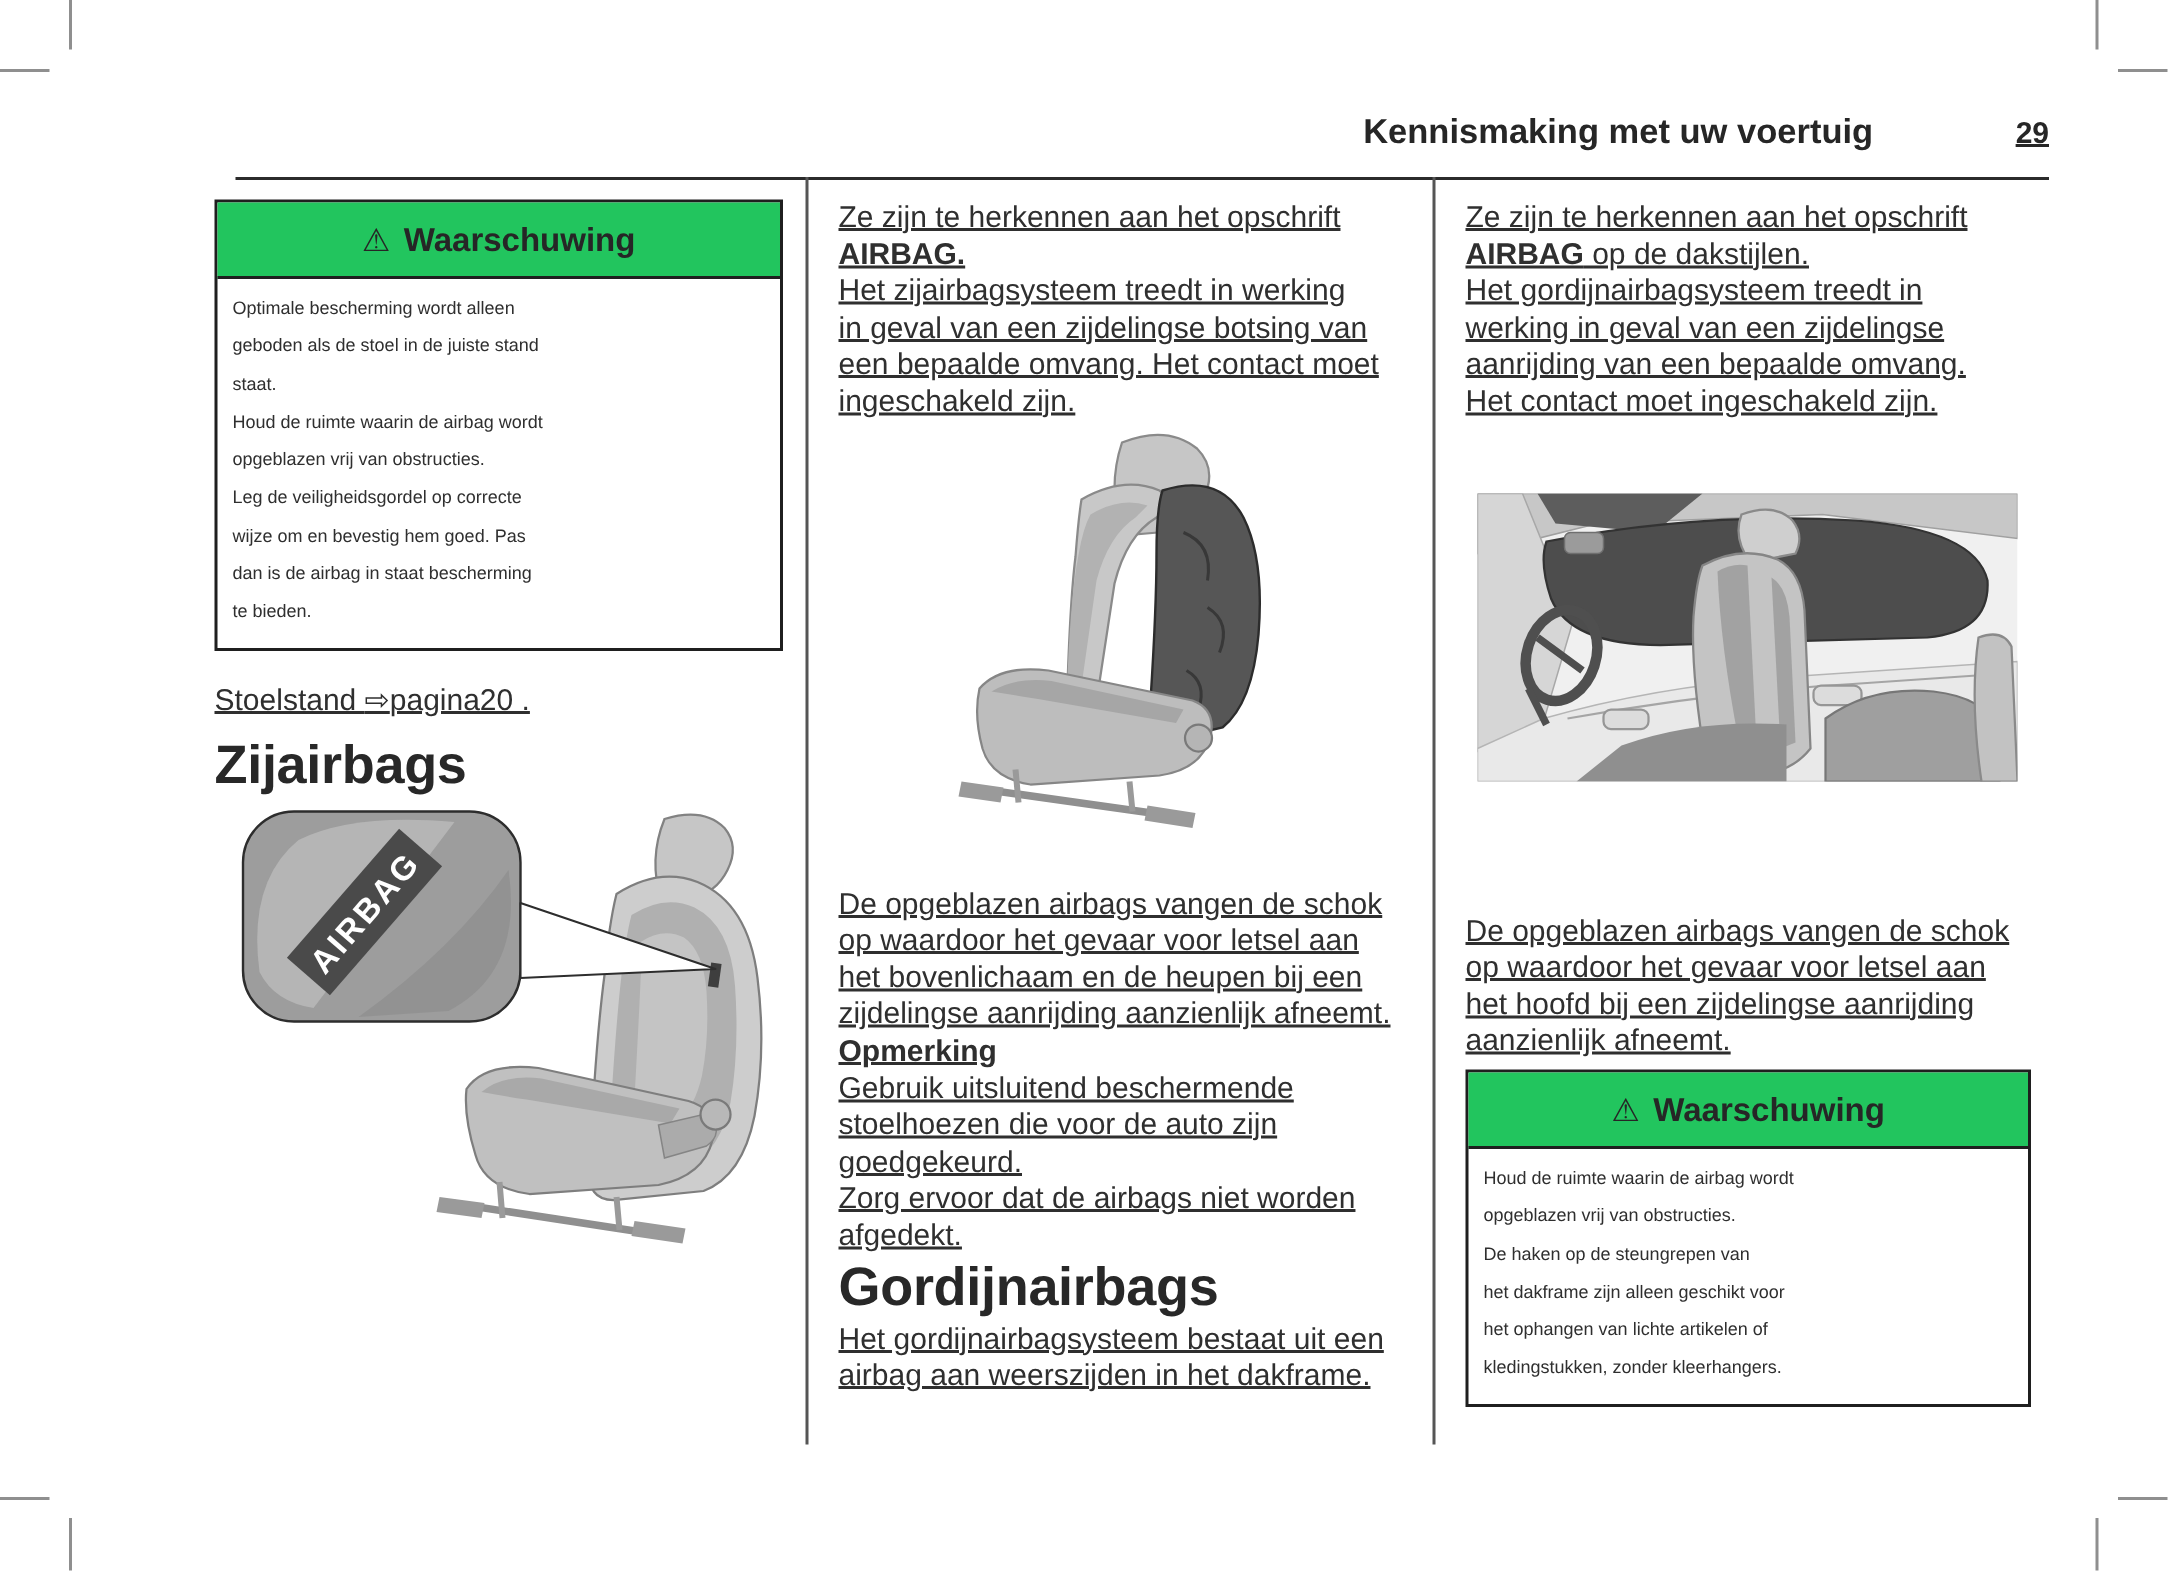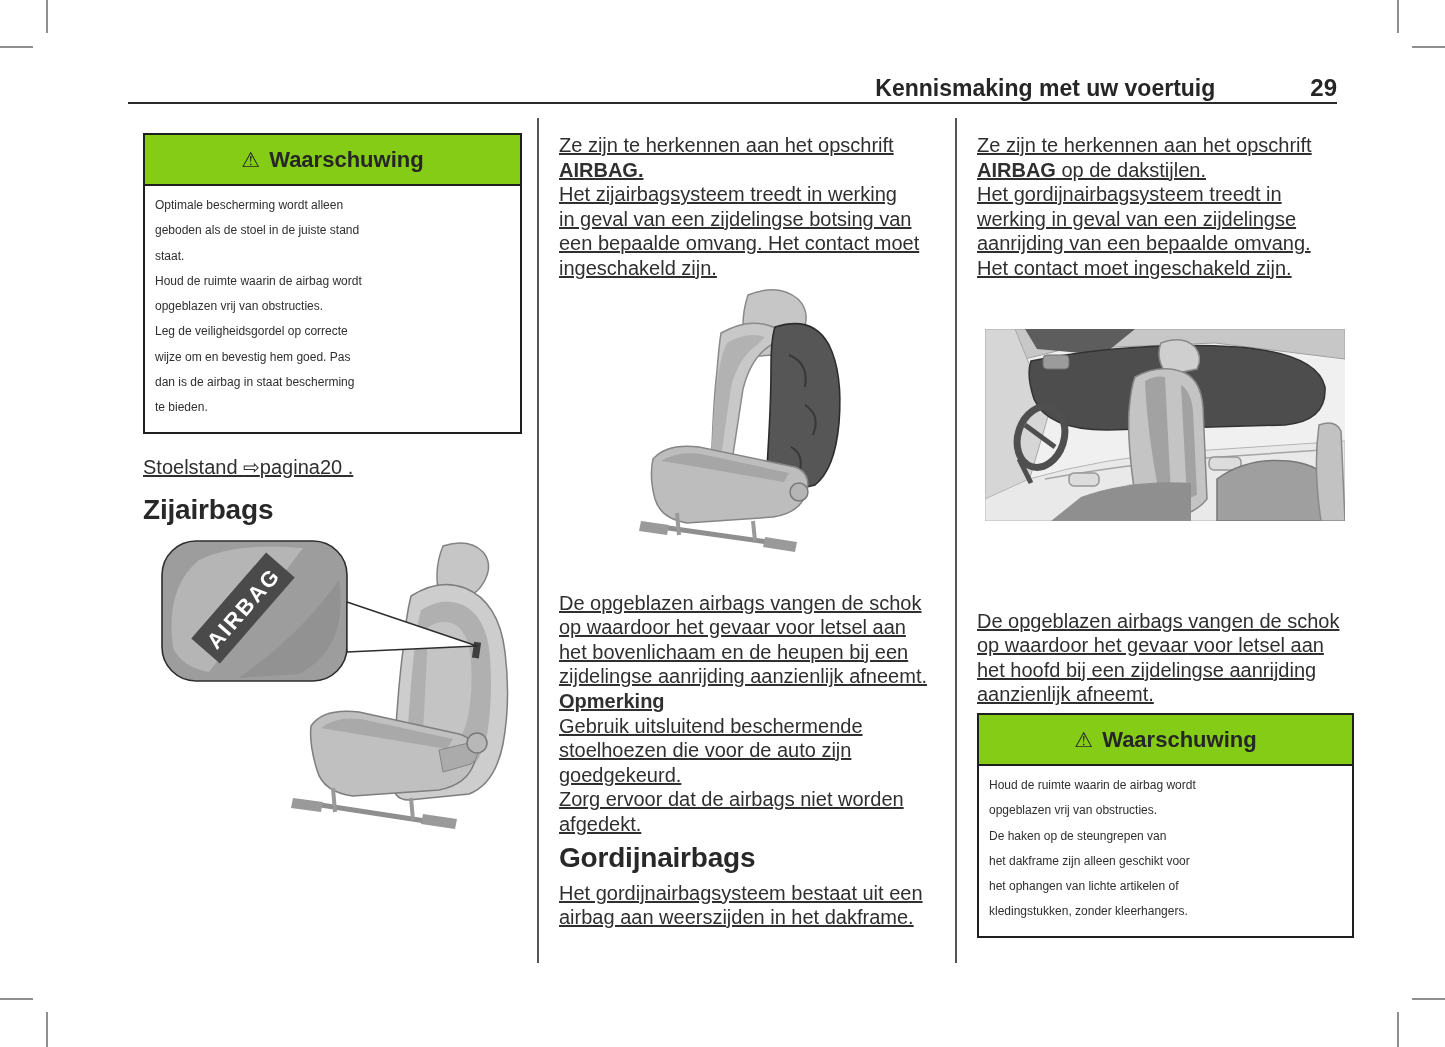--- a/index.html
+++ b/index.html
@@ -5,38 +5,38 @@
   * { box-sizing: border-box; }
   html,body { margin:0; padding:0; }
   body {
     width:1445px; height:1047px; background:#ffffff;
     font-family:"Liberation Sans", sans-serif; color:#2f2f2f;
     position:relative; overflow:hidden;
   }
   .page { position:absolute; inset:0; }
   .crop { position:absolute; background:#8f8f8f; }
   .pagehead {
-    position:absolute; left:128px; top:74px; width:1209px;
+    position:absolute; left:157px; top:74px; width:1209px;
     display:flex; justify-content:flex-end; align-items:baseline;
-    border-bottom:2px solid #2b2b2b; padding-bottom:0;
+    border-bottom:2px solid #2b2b2b; padding-bottom:17px;
   }
   .htitle { font-size:23px; font-weight:700; color:#262626; }
-  .hpage  { font-size:24px; font-weight:700; color:#262626; margin-left:95px; }
+  .hpage  { font-size:20px; font-weight:700; color:#262626; margin-left:95px;text-decoration:underline; }
   .vdiv { position:absolute; top:118px; height:845px; width:2px; background:#555; }
   .d1 { left:537px; } .d2 { left:955px; }
   .col { position:absolute; top:133px; }
   .col1 { left:143px; width:379px; }
   .col2 { left:559px; width:378px; }
   .col3 { left:977px; width:377px; }
   .pre { white-space:pre-line; }
   .bodytext { font-size:20px; line-height:24.6px; margin:0; color:#2f2f2f;text-decoration:underline; }
-  .secthead { font-size:28px; line-height:32px; font-weight:700; margin:0; color:#282828; letter-spacing:-0.2px; }
+  .secthead { font-size:36px; line-height:32px; font-weight:700; margin:0; color:#282828; letter-spacing:-0.2px; }
   .warnbox { border:2px solid #1f1f1f; background:#fff; }
   .warnhead {
-    background:#84cc16; border-bottom:2px solid #1f1f1f;
+    background:#22c55e; border-bottom:2px solid #1f1f1f;
     text-align:center; font-size:22px; font-weight:700; color:#262626;
     padding:12px 0 11px;
   }
   .warnicon { font-weight:400; font-size:21px; margin-right:9px; }
   .warnbody { font-size:12px; line-height:25.3px; padding:7px 6px 11px 10px; }
   .refline { margin-top:21px; }
   .arrow { font-size:20px; }
   .h-zij { margin-top:15px; }
   .illu { display:block; }
   .illu1 { margin-top:10px; }

